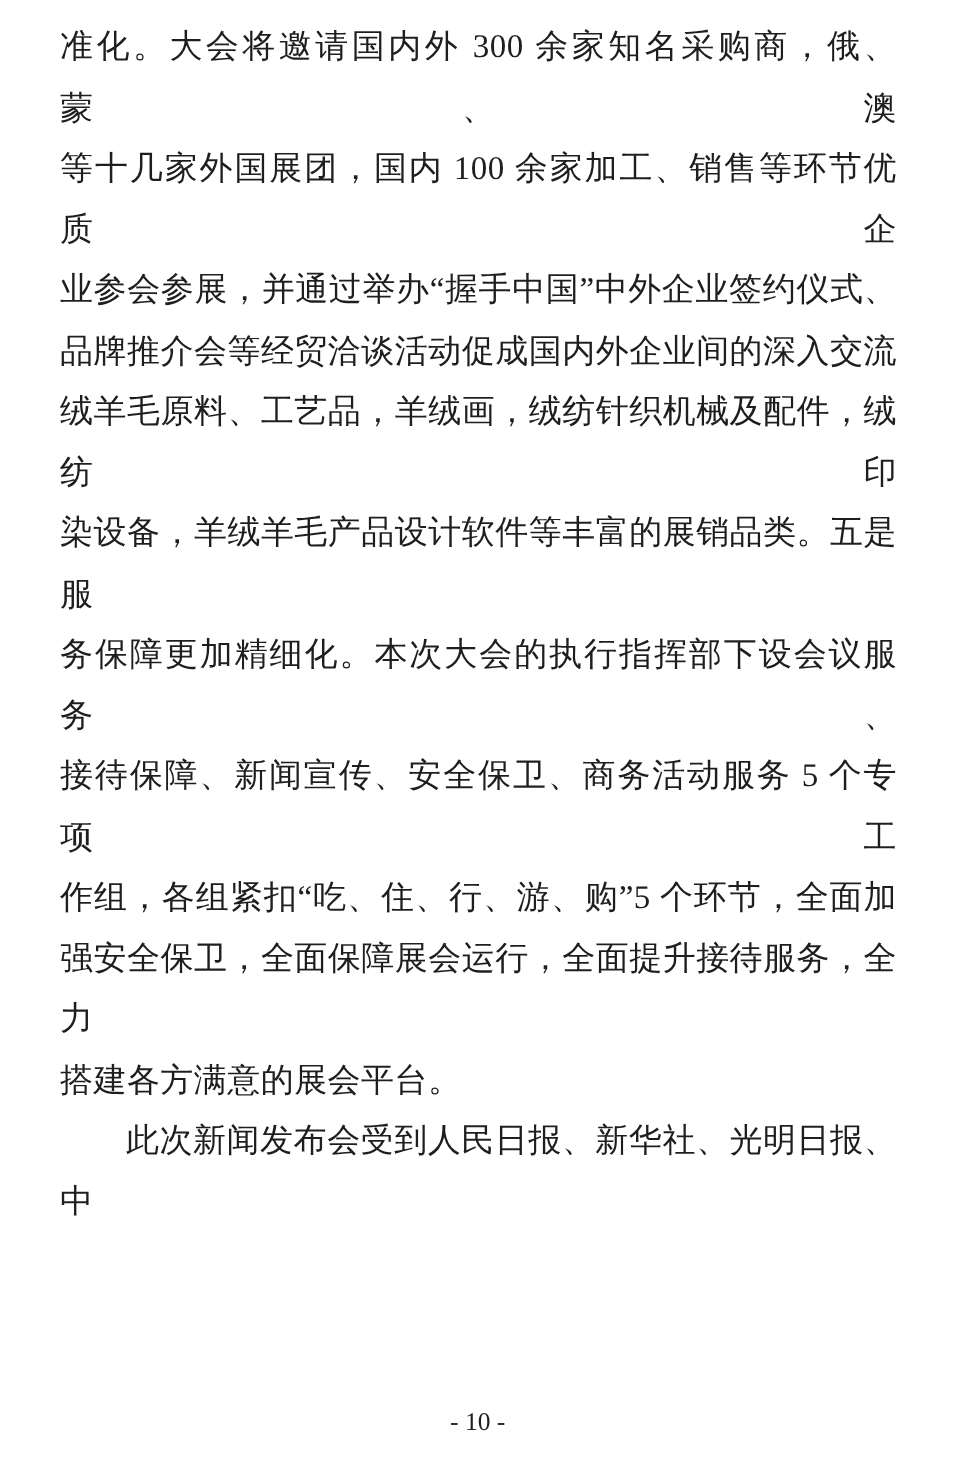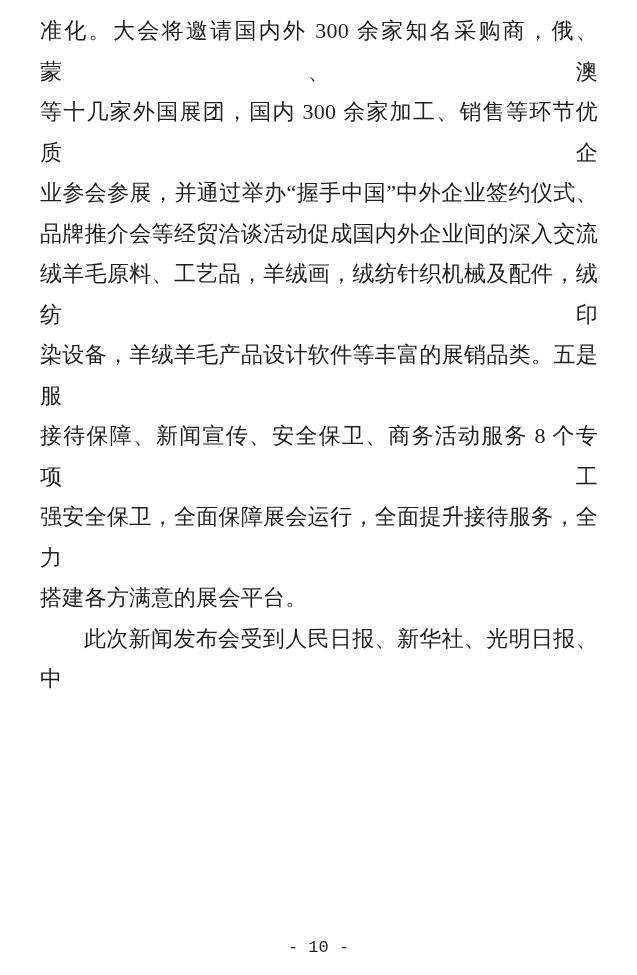--- a/index.html
+++ b/index.html
@@ -48,37 +48,38 @@
   }
   .page-footer {
     position: absolute;
     left: 0;
     top: 938px;
     width: 637px;
     text-align: center;
     font-size: 17px;
     line-height: 20px;
     color: #1e1e1e;
-    font-family: Liberation Mono, monospace;
   }
 </style>
 </head>
 <body>
 
 <div class="page">
   <div class="content">
 
     <div class="para">
       <div class="line">准化。大会将邀请国内外 300 余家知名采购商，俄、蒙、澳</div>
-      <div class="line">等十几家外国展团，国内 300 余家加工、销售等环节优质企</div>
+      <div class="line">等十几家外国展团，国内 100 余家加工、销售等环节优质企</div>
       <div class="line">业参会参展，并通过举办“握手中国”中外企业签约仪式、</div>
       <div class="line">品牌推介会等经贸洽谈活动促成国内外企业间的深入交流</div>
       <div class="line">绒羊毛原料、工艺品，羊绒画，绒纺针织机械及配件，绒纺印</div>
       <div class="line">染设备，羊绒羊毛产品设计软件等丰富的展销品类。五是服</div>
-      <div class="line">接待保障、新闻宣传、安全保卫、商务活动服务 8 个专项工</div>
+      <div class="line">务保障更加精细化。本次大会的执行指挥部下设会议服务、</div>
+      <div class="line">接待保障、新闻宣传、安全保卫、商务活动服务 5 个专项工</div>
+      <div class="line">作组，各组紧扣“吃、住、行、游、购”5 个环节，全面加</div>
       <div class="line">强安全保卫，全面保障展会运行，全面提升接待服务，全力</div>
       <div class="line last">搭建各方满意的展会平台。</div>
     </div>
 
     <div class="para">
       <div class="line indent">此次新闻发布会受到人民日报、新华社、光明日报、中</div>
 
     </div>
 
   </div>

